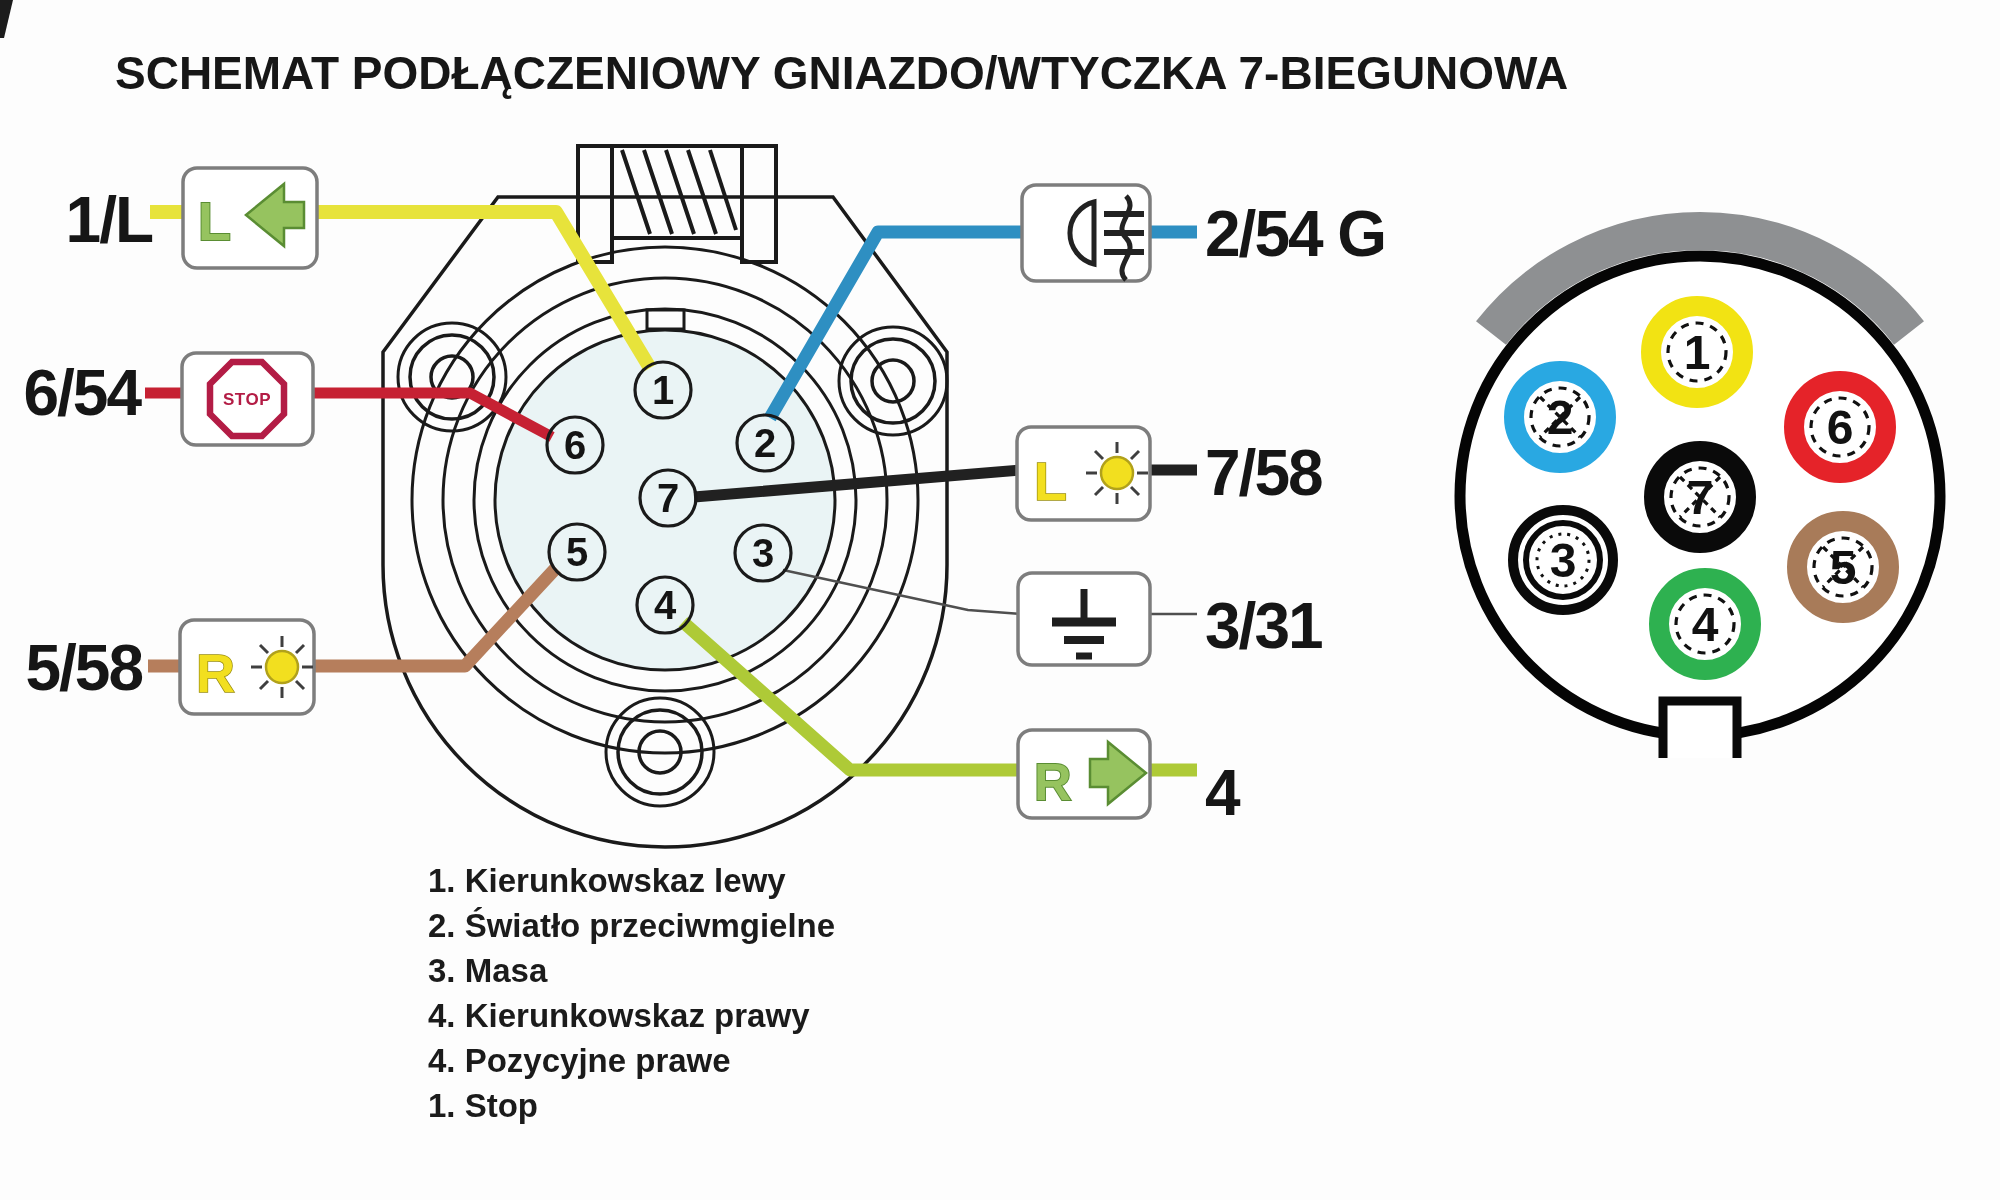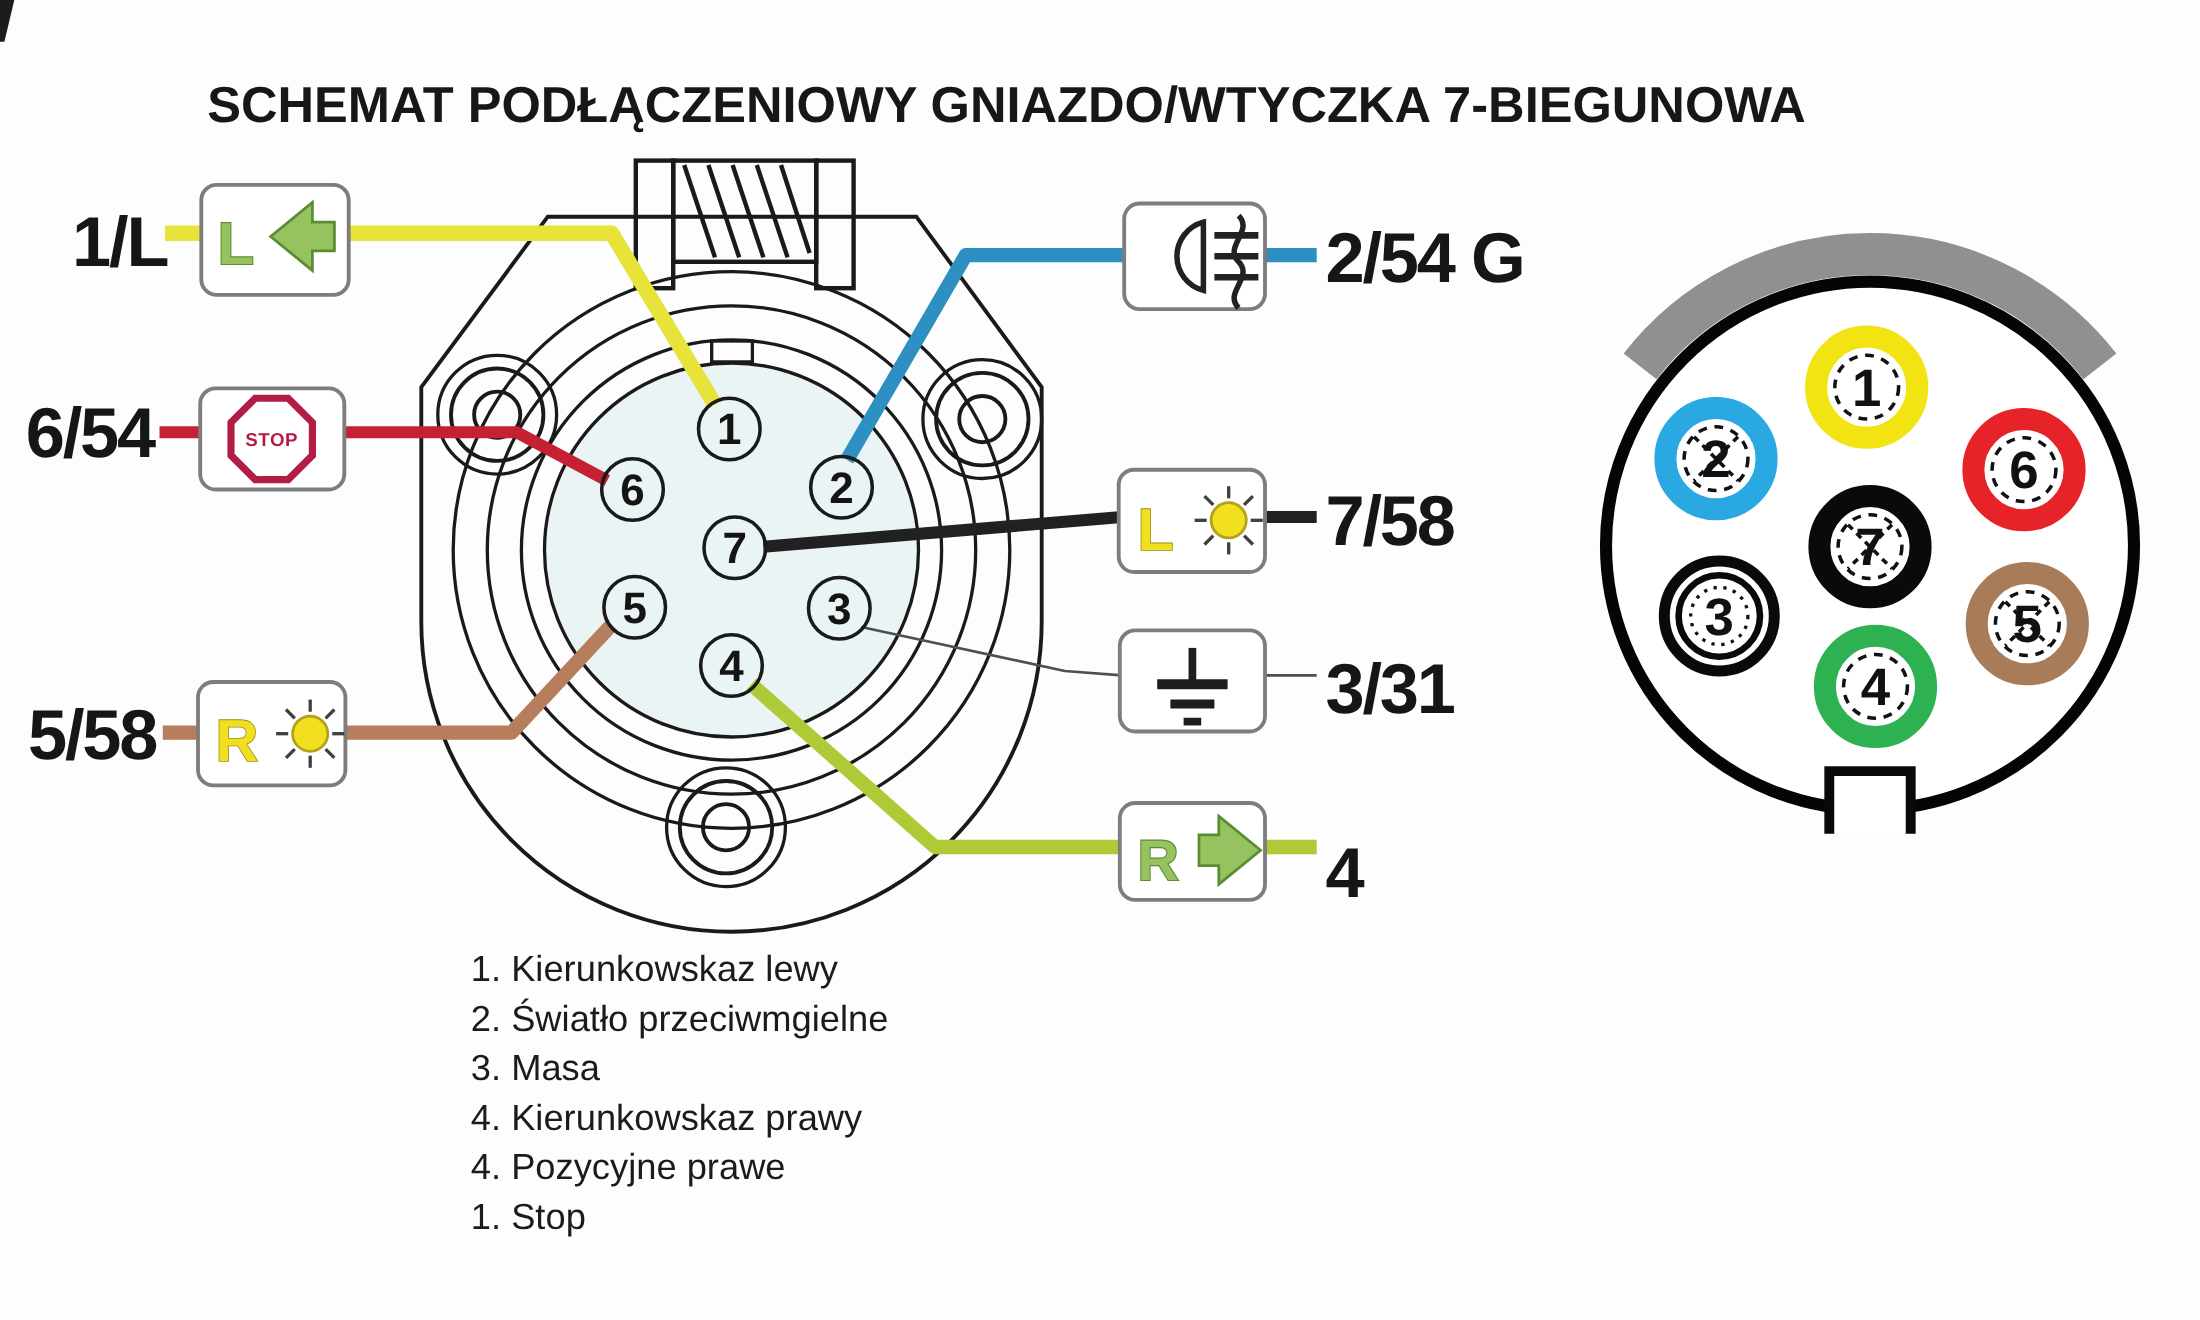--- a/index.html
+++ b/index.html
@@ -1,21 +1,21 @@
 <!DOCTYPE html>
 <html><head>
 <meta charset="utf-8">
 <style>
   html,body{margin:0;padding:0;}
   body{width:2000px;height:1200px;position:relative;background:#fdfdfd;
        font-family:"Liberation Sans","DejaVu Sans",sans-serif;overflow:hidden;}
   #stage{position:absolute;inset:0;}
-  .title{position:absolute;top:68px;left:115px;width:1600px;text-align:center;
+  .title{position:absolute;top:46px;left:115px;width:1600px;text-align:left;
          font-size:46px;font-weight:700;color:#171717;letter-spacing:0px;white-space:nowrap;}
-  .legend{position:absolute;left:428px;top:858px;font-size:33px;line-height:45px;color:#1b1b1b;}
+  .legend{position:absolute;left:428px;top:858px;font-size:33px;line-height:45px;color:#1b1b1b;font-weight:bold;}
   .legend div{white-space:nowrap;}
   svg{position:absolute;inset:0;}
   .lbl{font-family:"Liberation Sans",sans-serif;font-size:64px;font-weight:700;
        letter-spacing:-2px;fill:#161616;}
   .pnum{font-family:"Liberation Sans",sans-serif;font-size:40px;font-weight:700;
         fill:#141414;text-anchor:middle;}
   .plugnum{font-family:"Liberation Sans",sans-serif;font-size:48px;font-weight:700;
         fill:#111;text-anchor:middle;}
   .stoptxt{font-family:"Liberation Sans",sans-serif;font-size:17px;font-weight:700;
         text-anchor:middle;letter-spacing:.5px;}

